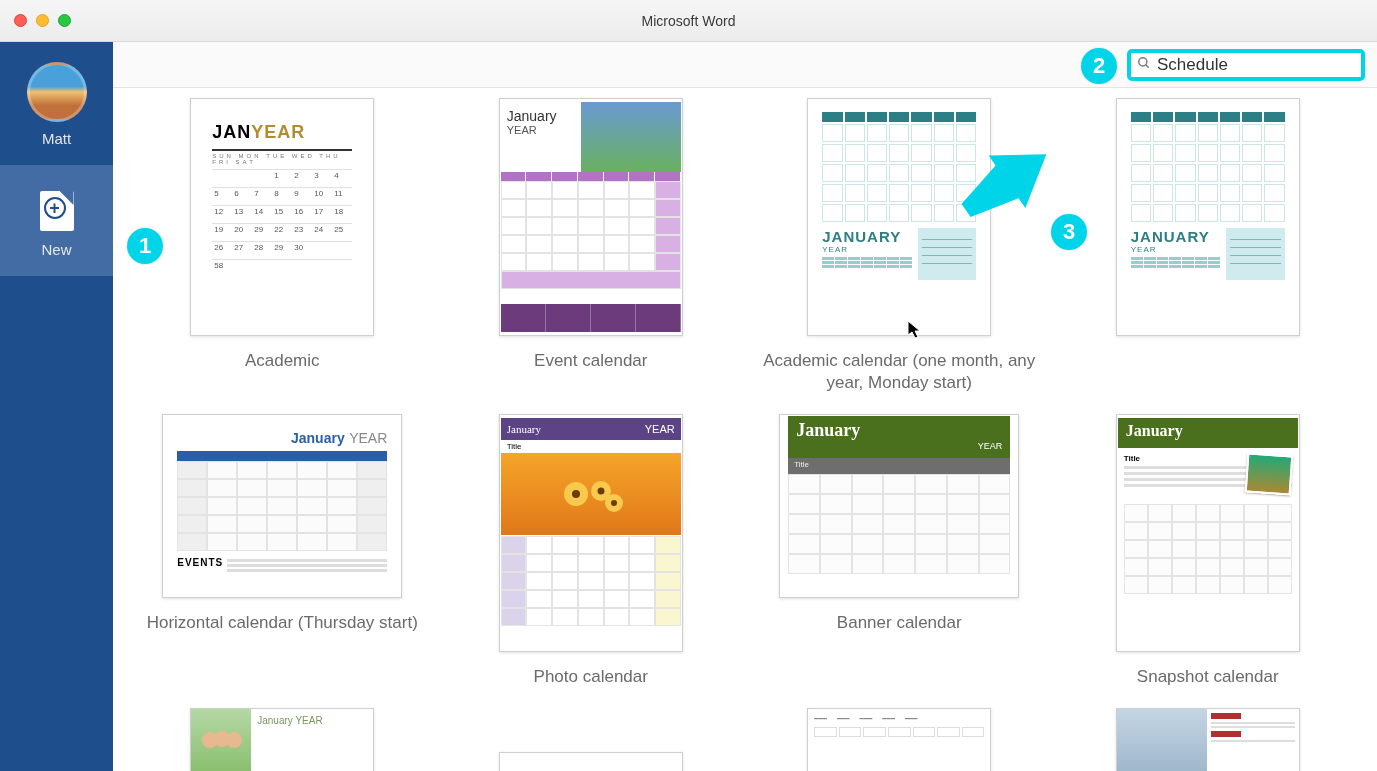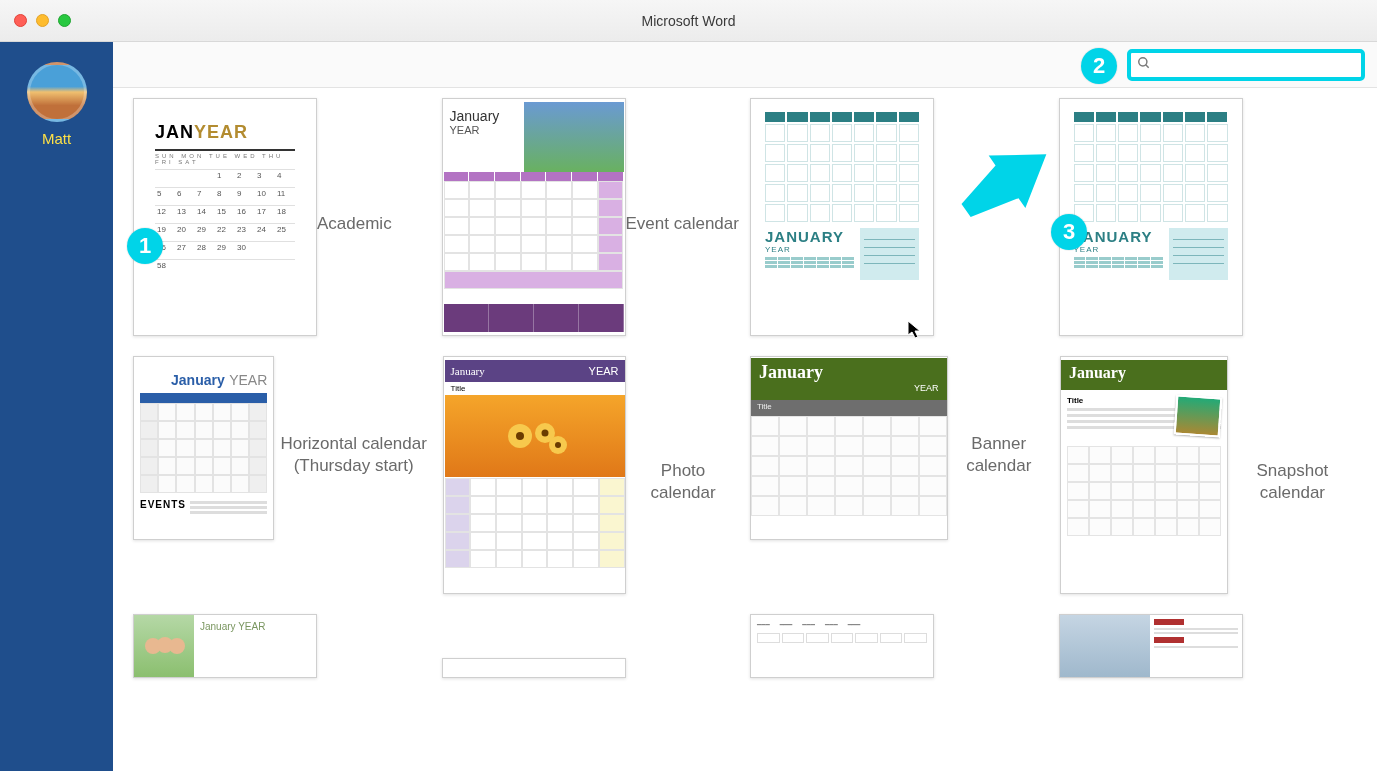--- a/index.html
+++ b/index.html
@@ -25,21 +25,21 @@
   .dot.red { background: #ff5f57; border: 1px solid #e24238; }
   .dot.yellow { background: #febc2e; border: 1px solid #e2a227; }
   .dot.green { background: #28c840; border: 1px solid #20a531; }
   .title { position: absolute; left: 0; right: 0; text-align: center; font-size: 14px; color: #3a3a3a; }
 
   .container { display: flex; height: calc(100% - 42px); }
 
   .sidebar {
     width: 113px;
     background: #1f4e8c;
-    color: #fde047;
+    color: #e5e5e5;
     display: flex;
     flex-direction: column;
     align-items: center;
   }
   .sidebar .item {
     width: 100%;
     display: flex;
     flex-direction: column;
     align-items: center;
     padding: 26px 0 18px;
@@ -91,21 +91,21 @@
   }
 
   .gallery {
     position: absolute; top:46px; left:0; right:0; bottom:0;
     overflow-y: auto;
     padding: 10px 20px 60px;
   }
   .row { display:flex; justify-content:space-around; gap: 10px; align-items:flex-start; }
   .tpl {
     width: 300px;
-    display:flex; flex-direction:row; align-items:center;
+    display:flex; flex-direction:column; align-items:center;
     margin-bottom: 20px;
   }
   .thumb {
     background:#fff;
     border:1px solid #cfcfcf;
     box-shadow: 0 1px 3px rgba(0,0,0,0.12);
     display:flex; align-items:center; justify-content:center;
     overflow:hidden;
   }
   .thumb.portrait { width:184px; height:238px; }
@@ -223,31 +223,40 @@
   <div class="title">Microsoft Word</div>
 </div>
 
 <div class="container">
 
   <div class="sidebar">
     <div class="item" style="padding-top:20px;">
       <div class="avatar"></div>
       <div>Matt</div>
     </div>
+    <div class="item active">
+      <div class="icon-wrap">
+          <div class="new-icon">
+            <div class="fold"></div>
+          </div>
+        </div>
+      <div>New</div>
+    </div>
   </div>
 
   <div class="main">
     <div class="searchbar">
       <div class="search-wrap">
         <span class="mag">
           <svg width="14" height="14" viewBox="0 0 24 24" fill="none" stroke="#7a7a7a" stroke-width="2.5">
               <circle cx="10" cy="10" r="7"></circle>
               <line x1="20" y1="20" x2="15" y2="15"></line>
             </svg>
         </span>
+        <input type="text" value="Schedule" style="">
 
       </div>
     </div>
 
     <div class="gallery">
 
       <div class="row">
 
         <div class="tpl">
           <div class="thumb portrait">
@@ -453,20 +462,21 @@
                 </div>
                 <div class="r">
                     <div></div>
                     <div></div>
                     <div></div>
                     <div></div>
                   </div>
               </div>
             </div>
           </div>
+          <div class="tpl-label">Academic calendar (one month, any year, Monday start)</div>
         </div>
 
         <div class="tpl">
           <div class="thumb portrait">
             <div class="academic">
               <div class="dow">
                   <div></div>
                   <div></div>
                   <div></div>
                   <div></div>

